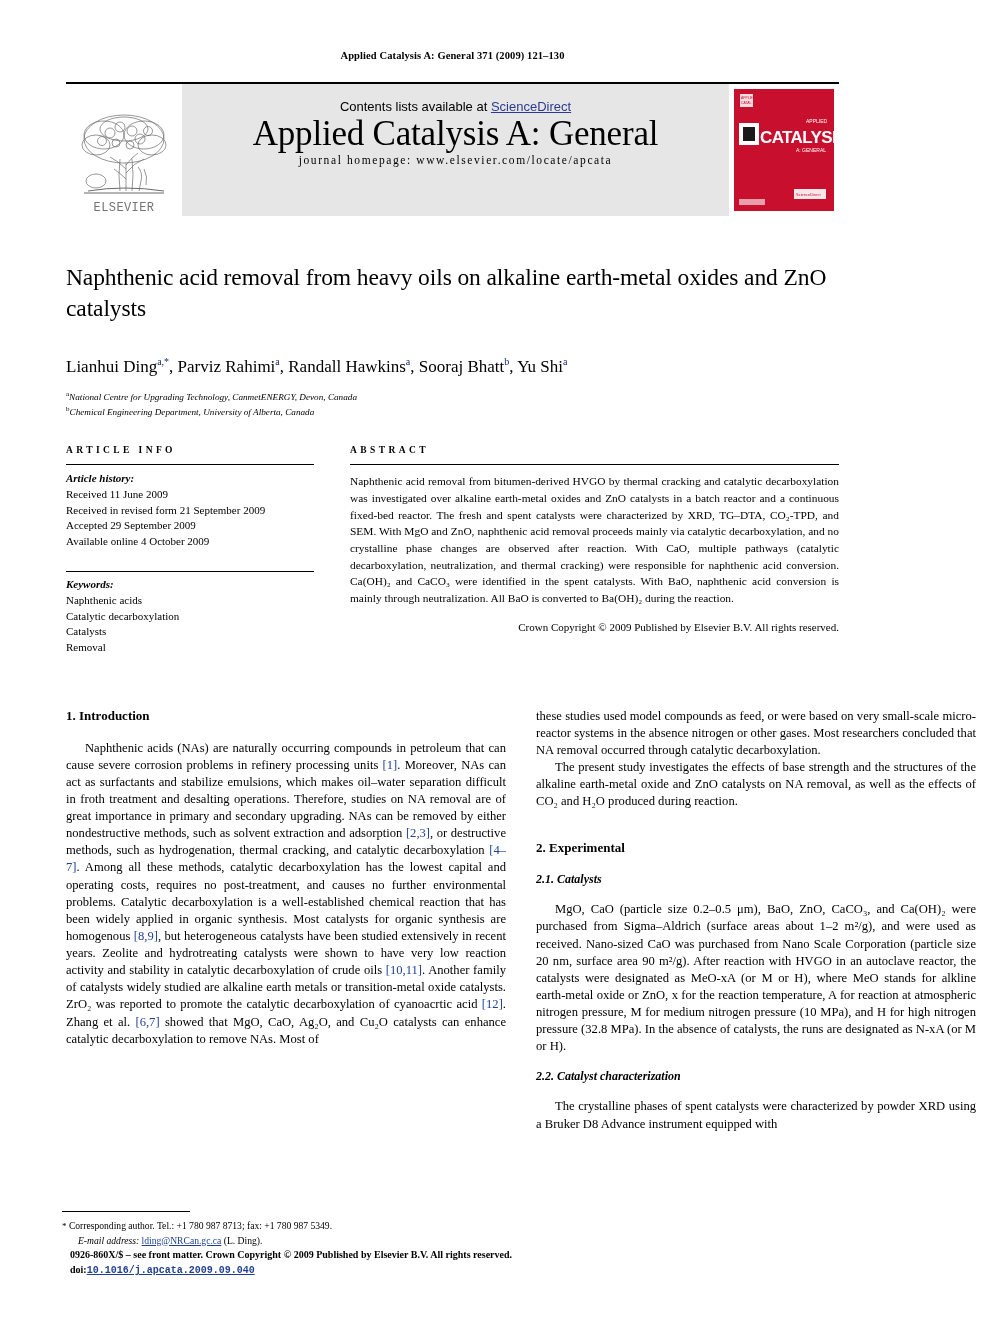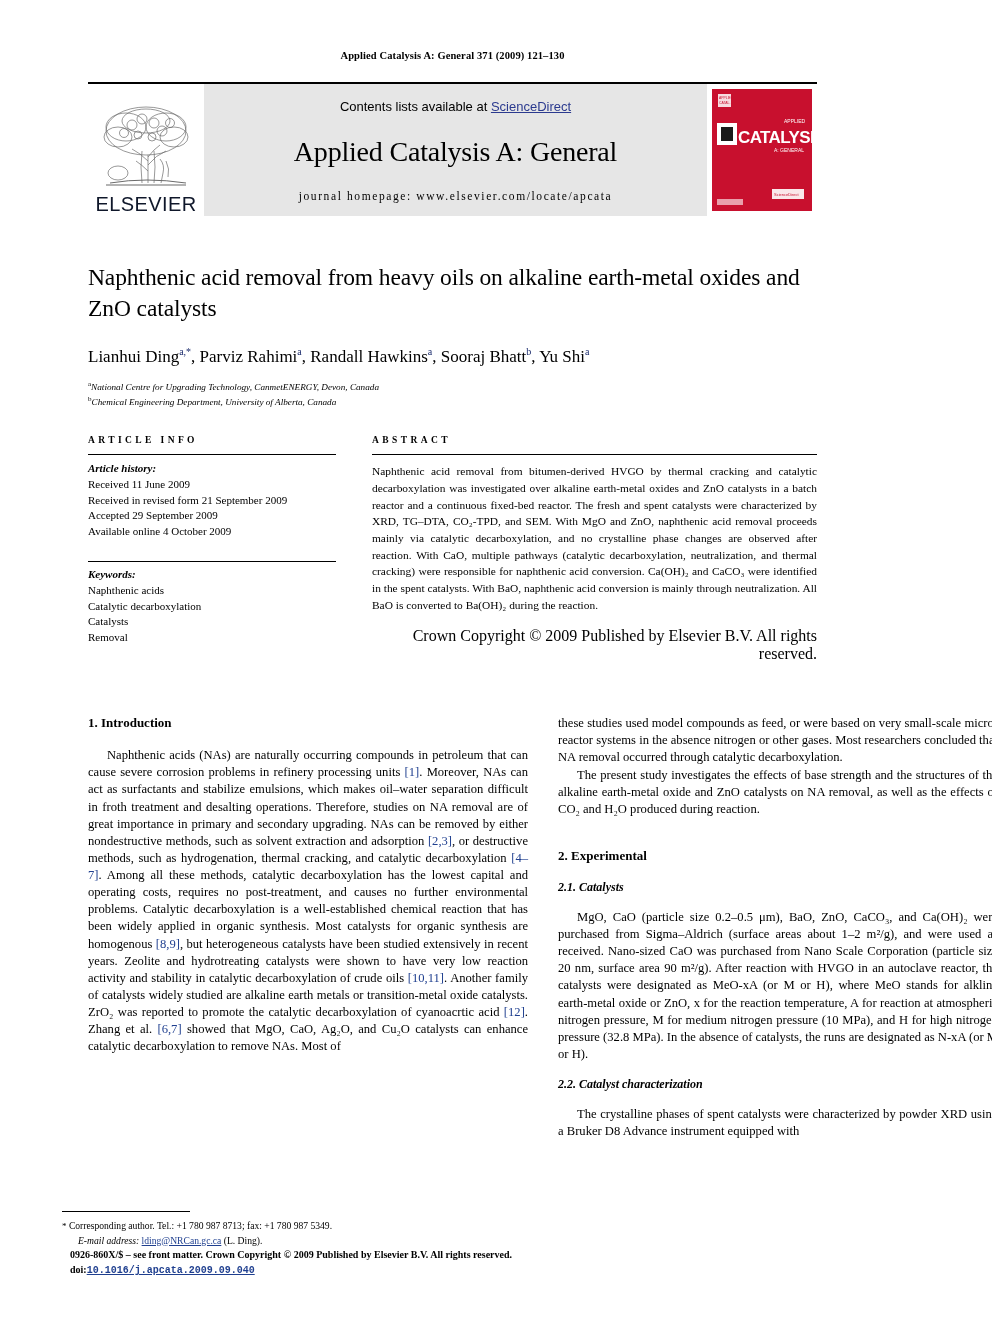--- a/index.html
+++ b/index.html
@@ -13,21 +13,21 @@
     font-family: "Liberation Serif", "DejaVu Serif", serif;
     color: #000000;
     position: relative;
     overflow: hidden;
   }
   .page {
     width: 905px;
     height: 1323px;
     position: relative;
     box-sizing: border-box;
-    padding: 0 88px;
+    padding: 0 66px;
   }
 
   
   .running-head {
     text-align: center;
     font-size: 10.5px;
     font-weight: bold;
     padding-top: 50px;
     letter-spacing: 0.1px;
   }
@@ -45,45 +45,44 @@
     flex: 0 0 116px;
     display: flex;
     flex-direction: column;
     align-items: center;
     justify-content: flex-end;
     padding-bottom: 2px;
     box-sizing: border-box;
   }
   .tree-svg { display:block; }
   .elsevier-word {
-    font-family: Liberation Sans, sans-serif;
-    font-size: 20px;
+    font-family: Liberation Mono, monospace;
+    font-size: 12px;
     letter-spacing: 0.4px;
-    color: #0f172a;
+    color: #737373;
     line-height: 1;
     margin-top: 1px;
     white-space: nowrap;
   }
   .masthead-center {
     flex: 1 1 auto;
     background: #e6e6e6;
     display: flex;
     flex-direction: column;
     align-items: center;
-    justify-content: space-between;
     padding: 15px 6px 14px 6px;
     box-sizing: border-box;
   }
   .contents-line {
     font-size: 13px;
     font-family: "Liberation Sans", sans-serif;
   }
   .sd-link { color: #2b3a8f; }
   .journal-title {
-    font-size: 28px;
+    font-size: 35px;
     font-family: "Liberation Serif", serif;
     letter-spacing: -0.2px;
   }
   .homepage-line {
     font-size: 11.5px;
     font-family: Liberation Serif, serif;
     letter-spacing: 1.6px;
   }
   .cover-thumb {
     width: 110px;
@@ -96,21 +95,21 @@
   
   .title-block { margin-top: 46px; }
   h1.article-title {
     font-size: 23.5px;
     font-weight: normal;
     line-height: 1.32;
     margin: 0;
     letter-spacing: -0.1px;
   }
   .authors {
-    margin-top: 21px;
+    margin-top: 31px;
     font-size: 17px;
     line-height: 1.3;
   }
   .authors sup { font-size: 10px; color: #1a2a6c; vertical-align: super; }
   .affiliations {
     margin-top: 11px;
     font-size: 9.2px;
     font-style: italic;
     font-weight: normal;
     line-height: 1.55;
@@ -138,21 +137,21 @@
   .info-group.second { margin-top: 16px; }
   .abs-body {
     padding-top: 8px;
     font-size: 11.4px;
     line-height: 1.46;
     text-align: justify;
   }
   .copyright {
     margin-top: 14px;
     text-align: right;
-    font-size: 16px;
+    font-size: 11px;
   }
 
   
   .body-cols {
     margin-top: 52px;
     display: flex;
     gap: 30px;
     height: 470px;
   }
   .bcol { width: 440px; flex: 0 0 440px; position: relative; }

